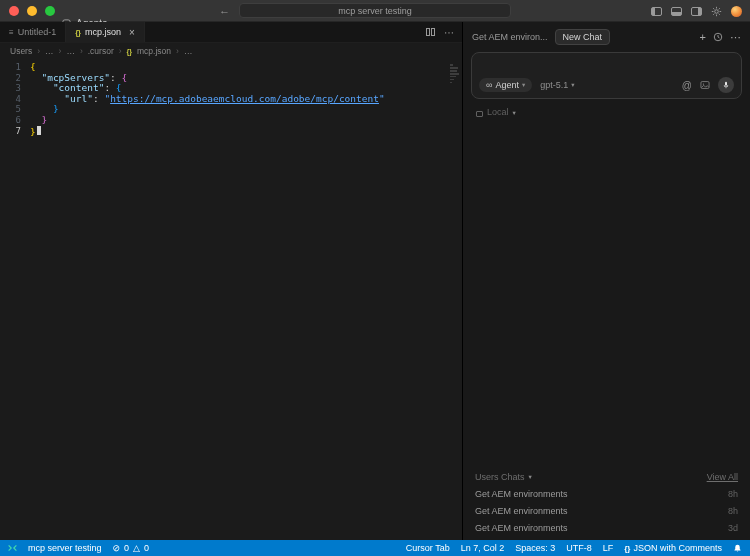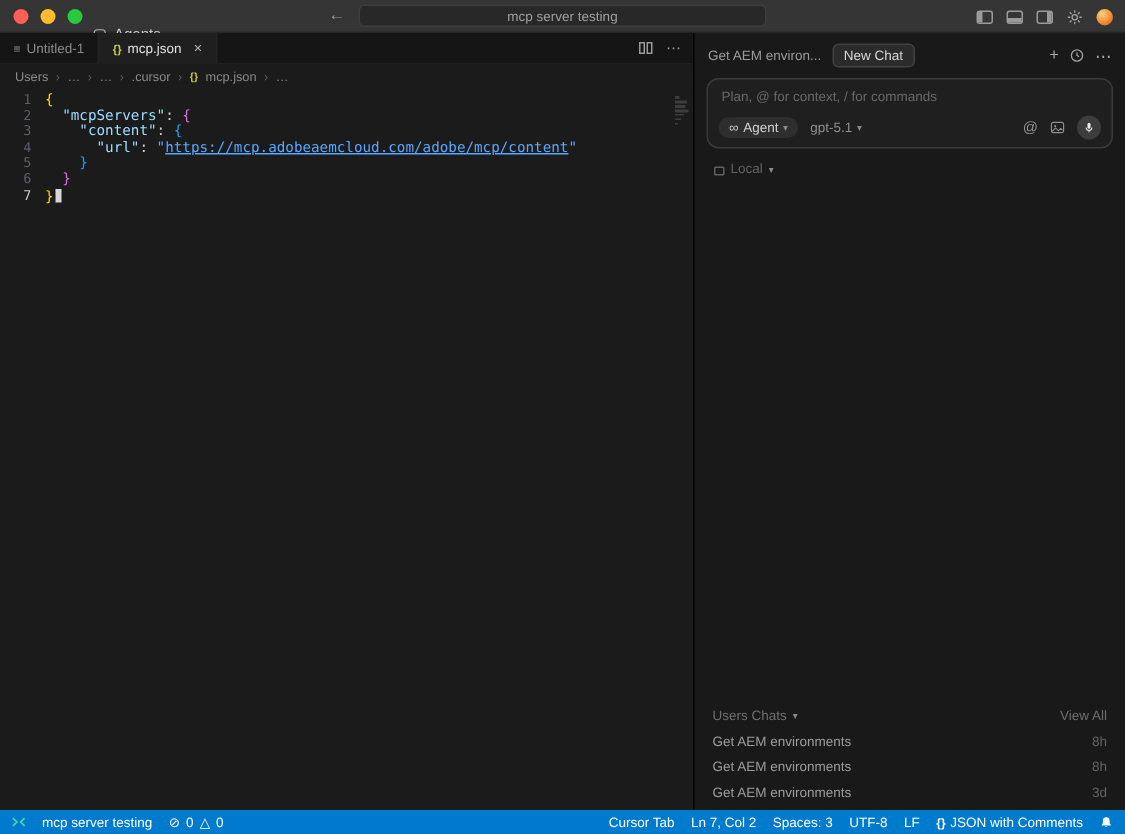--- a/index.html
+++ b/index.html
@@ -82,21 +82,21 @@
   .agent-pill { display:flex; align-items:center; gap:3px; background:#2e2e2e; border-radius:9px; padding:2px 7px; color:#d0d0d0; font-size:9px; }
   .inf { font-size:9px; color:#c0c0c0; }
   .chev { font-size:6.5px; color:#8a8a8a; }
   .model-select { display:flex; align-items:center; gap:3px; color:#8f8f8f; font-size:9px; }
   .in-icon { color:#8f8f8f; font-size:10px; display:flex; align-items:center; }
   .mic-btn { width:16px; height:16px; border-radius:50%; background:#3c3c3c; display:flex; align-items:center; justify-content:center; }
   .context-row { display:flex; align-items:flex-end; gap:4px; margin:4px 13px; color:#616161; font-size:9px; }
   .ctx-icon { width:7px; height:6px; border:1px solid #616161; border-radius:1px; }
   .past-chats { position:absolute; left:0; right:0; bottom:4px; padding:0 10px; }
   .past-header { display:flex; align-items:center; gap:4px; color:#6e6e6e; font-size:9px; padding:3px 2px; }
-  .view-all { color:#6e6e6e; }
+  .view-all { color:#6e6e6e;text-decoration:underline; }
   .past-item { display:flex; justify-content:space-between; align-items:center; padding:3.5px 2px; }
   .past-item-title { color:#9c9c9c; font-size:9px; }
   .past-item-time { color:#626262; font-size:9px; }
 
   
   .statusbar { position:absolute; left:0; right:0; bottom:0; height:16px; background:#007acc; display:flex; align-items:center; justify-content:space-between; padding:0 8px; }
   .sb-left, .sb-right { display:flex; align-items:center; gap:11px; }
   .sb-item { color:#fff; font-size:9px; display:flex; align-items:center; gap:3px; white-space:nowrap; }
   .problems span { margin-right:1px; }
   .sb-json { font-size:8px; font-weight:bold; }
@@ -235,21 +235,20 @@
         <span class="hdr-icon">
           <svg width="10" height="10" viewBox="0 0 16 16" fill="none" stroke="#a0a0a0" stroke-width="1.4">
             <circle cx="8" cy="8" r="6"></circle>
               <path d="M8 4.8V8l2.3 1.4"></path>
           </svg>
         </span>
         <span class="hdr-icon">⋯</span>
       </div>
 
       <div class="chat-input-box">
-        <input class="chat-input" placeholder="Plan, @ for context, / for commands" style="">
         <div class="chat-input-row">
           <span class="agent-pill">
             <span class="inf">∞</span>
             <span>Agent</span>
             <span class="chev">▾</span>
           </span>
           <span class="model-select">
             <span>gpt-5.1</span>
             <span class="chev">▾</span>
           </span>

